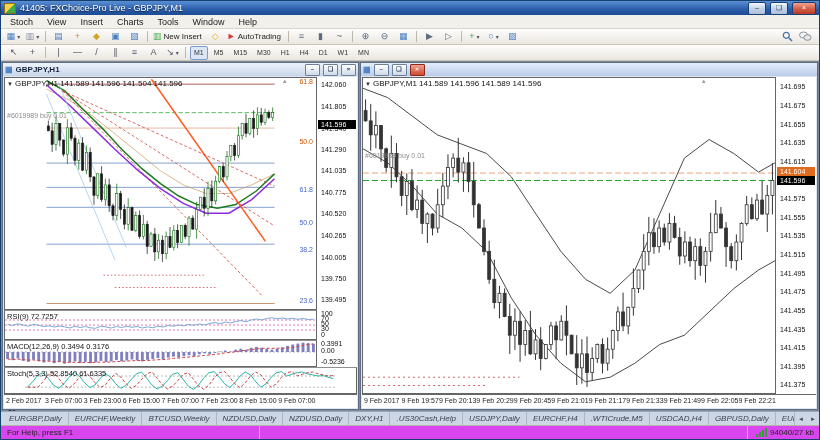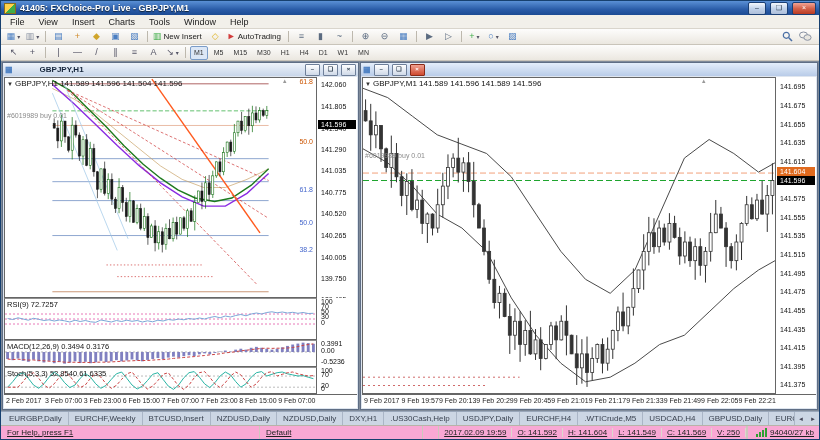--- a/index.html
+++ b/index.html
@@ -1,21 +1,21 @@
 <!DOCTYPE html>
 <html><head>
 <meta charset="utf-8">
 <style>
   html,body{margin:0;padding:0;}
   body{width:820px;height:440px;overflow:hidden;background:#6f7b8c;font-family:"Liberation Sans",sans-serif;-webkit-font-smoothing:antialiased;}
   .app{position:absolute;left:0;top:0;width:818px;height:438px;border:1px solid #17406f;display:flex;flex-direction:column;background:#eceae3;}
   
   .titlebar{height:14px;background:linear-gradient(#5a90d6,#2a5ca8 60%,#1c4b94);display:flex;align-items:center;padding:0 3px;gap:4px;flex:0 0 auto;}
   .titlebar .t-ico{width:10px;height:9px;background:linear-gradient(135deg,#ffd24a 0 50%,#3fae49 50% 100%);border:1px solid #8a6d1d;flex:0 0 auto;}
-  .titlebar .t-text{color:#fff;font-size:9px;font-weight:bold;text-shadow:0 1px 1px #123;white-space:nowrap;flex:1;}
+  .titlebar .t-text{color:#fff;font-size:9px;font-weight:normal;text-shadow:0 1px 1px #123;white-space:nowrap;flex:1;}
   .wbtn{width:16px;height:11px;border:1px solid #1a3f74;border-radius:2px;background:linear-gradient(#f4f8fd,#c2d3ea 50%,#aebfda);font-size:7px;line-height:9px;text-align:center;color:#234;}
   .wbtn.close{background:linear-gradient(#f2a394,#d4624a 50%,#b93a22);color:#fff;width:22px;}
   
   .menubar{height:13px;background:#f2f0ea;border-bottom:1px solid #d9d5cc;display:flex;align-items:center;font-size:9px;color:#222;flex:0 0 auto;padding-left:2px;}
   .menu-item{padding:0 7px;height:100%;display:flex;align-items:center;}
   
   .tb{height:15px;background:linear-gradient(#fdfdfc,#ebe7e0);border-bottom:1px solid #c9c4ba;display:flex;align-items:center;padding:0 3px;flex:0 0 auto;font-size:9px;}
   .tbtn{height:13px;min-width:15px;padding:0 1px;display:flex;align-items:center;justify-content:center;gap:2px;border:1px solid transparent;border-radius:2px;color:#444;}
   .tbtn .g{font-size:9px;line-height:13px;}
   .tbtn .lbl{font-size:8px;color:#222;padding-right:2px;white-space:nowrap;}
@@ -25,47 +25,47 @@
   .tf-btn.active{background:#dce7f6;border-color:#7a9cc8;}
   .tb-right{margin-left:auto;display:flex;align-items:center;gap:6px;padding-right:4px;}
   
   .workspace{flex:1 1 auto;background:#7f8a99;display:flex;gap:1px;padding:1px;min-height:0;}
   .chart-window{display:flex;flex-direction:column;border:1px solid #5f6e85;background:#dfe6ef;min-width:0;}
   #cw-left{width:355px;flex:0 0 auto;}
   #cw-right{flex:1 1 auto;}
   .cw-title{height:13px;display:flex;align-items:center;gap:3px;padding:0 2px;font-size:8px;font-weight:bold;color:#16263c;background:linear-gradient(#eef3fa,#c8d6ea);flex:0 0 auto;}
   #cw-right .cw-title{background:linear-gradient(#e4eefb,#b9cce8);}
   .cw-title .ci{font-size:8px;color:#4a7ec2;}
-  .cw-title .ct{flex:1;white-space:nowrap;overflow:hidden;margin-left:24px;}
+  .cw-title .ct{flex:1;white-space:nowrap;overflow:hidden;}
   .cwb{width:13px;height:10px;border:1px solid #6e7f99;border-radius:1px;background:linear-gradient(#fff,#cfd9e8);font-size:6px;line-height:8px;text-align:center;color:#234;}
   .cwb.close-active{background:linear-gradient(#f0a090,#cf4a30);color:#fff;border-color:#8a2a18;}
   .cw-body{flex:1;display:flex;flex-direction:column;margin:1px;background:#fff;min-height:0;}
   .row{display:flex;flex:0 0 auto;min-height:0;}
   .row.main{flex:1 1 auto;}
   .plot{position:relative;flex:1;border:1px solid #666;border-right-width:1px;overflow:hidden;background:#fff;min-width:0;}
   .row.ind .plot{border-top:1px solid #909090;}
   .axis{width:40px;position:relative;font-size:7px;color:#111;flex:0 0 auto;background:#fff;}
   .axis .tick{position:absolute;left:4px;white-space:nowrap;}
   .axis .badge{position:absolute;left:1px;right:1px;height:9px;line-height:9px;font-size:7px;color:#fff;padding-left:3px;}
   .plot svg{position:absolute;inset:0;width:100%;height:100%;}
   .chart-header{position:absolute;top:1px;left:2px;font-size:8px;color:#111;white-space:nowrap;z-index:3;}
   .chart-header .hm{font-size:6px;color:#333;margin-right:2px;}
   .trade-label{position:absolute;left:2px;font-size:7px;color:#8a8a8a;white-space:nowrap;z-index:3;}
   .fib-label{position:absolute;right:3px;font-size:7px;z-index:2;}
   .ind-label{position:absolute;top:1px;left:2px;font-size:7.5px;color:#111;z-index:3;white-space:nowrap;}
   .shift-marker{position:absolute;top:0;font-size:6px;color:#999;z-index:2;}
   .time-axis{height:13px;position:relative;font-size:7px;color:#222;border-top:1px solid #666;flex:0 0 auto;overflow:hidden;background:#fff;}
   .time-axis span{position:absolute;top:2px;white-space:nowrap;}
   
-  .tabrow{height:13px;background:#ccd6e4;border-top:1px solid #9aa7ba;display:flex;align-items:stretch;font-size:8px;color:#3a4250;flex:0 0 auto;overflow:hidden;position:relative;padding-left:2px;}
+  .tabrow{height:13px;background:#ccd6e4;border-top:1px solid #9aa7ba;display:flex;align-items:stretch;font-size:8px;color:#3a4250;flex:0 0 auto;overflow:hidden;position:relative;padding-left:2px;font-style:italic;}
   .tab{padding:0 6px;display:flex;align-items:center;border-right:1px solid #aab5c6;white-space:nowrap;flex:0 0 auto;}
   .tab-scroll{position:absolute;right:0;top:0;bottom:0;display:flex;background:#ccd6e4;border-left:1px solid #aab5c6;}
   .tab-scroll span{width:12px;display:flex;align-items:center;justify-content:center;font-size:6px;color:#445;}
   
-  .statusbar{height:13px;background:#f9a8d4;border-top:1px solid #b8b3a8;display:flex;align-items:flex-end;font-size:8px;color:#222;flex:0 0 auto;text-decoration:underline;}
+  .statusbar{height:13px;background:#d946ef;border-top:1px solid #b8b3a8;display:flex;align-items:flex-end;font-size:8px;color:#222;flex:0 0 auto;}
   .scell{padding:0 6px;height:100%;display:flex;align-items:center;border-right:1px solid #cdc8bd;white-space:nowrap;}
   .scell.help{width:246px;flex:0 0 auto;}
   .scell.profile{width:150px;flex:0 0 auto;}
   .spacer{flex:1;}
   .scell.cinfo{border-left:1px solid #cdc8bd;gap:0;padding:0;}
   .cinfo span{padding:0 5px;border-right:1px solid #ddd8cd;}
   .conn{display:flex;align-items:center;gap:3px;padding:0 5px 0 8px;border-left:1px solid #cdc8bd;height:100%;}
   .bars{display:flex;align-items:flex-end;gap:1px;height:9px;}
   .bars i{width:2px;background:#2ea032;display:block;}
 </style>
@@ -76,21 +76,21 @@
 
   <div class="titlebar">
     <span class="t-ico"></span>
     <span class="t-text">41405: FXChoice-Pro Live - GBPJPY,M1</span>
     <span class="wbtn">–</span>
     <span class="wbtn">❑</span>
     <span class="wbtn close">×</span>
   </div>
 
   <div class="menubar" id="menu-bar">
-      <span class="menu-item">File</span>
+      <span class="menu-item">Stoch</span>
       <span class="menu-item">View</span>
       <span class="menu-item">Insert</span>
       <span class="menu-item">Charts</span>
       <span class="menu-item">Tools</span>
       <span class="menu-item">Window</span>
       <span class="menu-item">Help</span>
     </div>
 
   <div class="tb" id="tb-main">
     <span class="tbtn">
@@ -403,21 +403,21 @@
               <span class="tick" style="top: 197.902px;">139.750</span>
               <span class="tick" style="top: 219.265px;">139.495</span>
               <span class="tick" style="top: 240.628px;">139.240</span>
               <span class="tick" style="top: 262.41px;">138.980</span>
               <span class="tick" style="top: 283.773px;">138.725</span>
               <span class="tick" style="top: 305.136px;">138.470</span>
               <span class="badge" style="background: rgb(0, 0, 0); top: 43.25px;">141.596</span>
             </div>
         </div>
         <div>
-            <div class="row ind" style="height: 42px; text-align: center;">
+            <div class="row ind" style="height: 30px; text-align: center;">
               <div class="plot">
                 <svg viewBox="0 0 311 28">
                   <line x1="0" y1="9" x2="311" y2="9" stroke="#e878b8" stroke-width="1" stroke-dasharray="2,2"></line>
                   <line x1="0" y1="14" x2="311" y2="14" stroke="#e878b8" stroke-width="1" stroke-dasharray="2,2"></line>
                   <line x1="0" y1="19" x2="311" y2="19" stroke="#e878b8" stroke-width="1" stroke-dasharray="2,2"></line>
                   <polyline points="2.6,13.5 7.8,14.5 13.0,12.8 18.1,14.0 23.3,15.2 28.5,13.3 33.7,14.3 38.9,15.5 44.1,14.8 49.2,16.0 54.4,15.0 59.6,15.8 64.8,17.0 70.0,15.2 75.2,16.5 80.3,15.5 85.5,16.8 90.7,17.3 95.9,15.0 101.1,16.0 106.3,17.0 111.4,15.5 116.6,16.5 121.8,15.2 127.0,16.3 132.2,15.5 137.4,17.0 142.5,15.8 147.7,16.8 152.9,15.2 158.1,16.0 163.3,14.5 168.5,15.2 173.6,14.0 178.8,14.8 184.0,13.5 189.2,14.3 194.4,13.0 199.6,14.0 204.7,12.5 209.9,11.5 215.1,12.8 220.3,11.0 225.5,12.0 230.7,10.5 235.8,9.5 241.0,10.8 246.2,9.0 251.4,8.0 256.6,9.0 261.8,7.5 266.9,6.8 272.1,7.8 277.3,7.0 282.5,8.0 287.7,7.3 292.9,8.3 298.0,7.5 303.2,8.5 308.4,8.3" fill="none" stroke="#7ba7d7" stroke-width="1"></polyline>
                 </svg>
                 <span class="ind-label">RSI(9) 72.7257</span>
               </div>
               <div class="axis">
@@ -495,21 +495,21 @@
                   <polyline points="2.6,18.0 7.8,18.6 13.0,18.2 18.1,18.6 23.3,19.1 28.5,19.0 33.7,19.4 38.9,19.8 44.1,20.2 49.2,20.6 54.4,20.6 59.6,21.2 64.8,21.4 70.0,21.2 75.2,21.6 80.3,21.3 85.5,21.6 90.7,21.3 95.9,21.1 101.1,21.2 106.3,20.9 111.4,20.6 116.6,20.3 121.8,20.0 127.0,19.8 132.2,19.5 137.4,19.5 142.5,19.5 147.7,19.1 152.9,18.7 158.1,18.6 163.3,18.1 168.5,17.4 173.6,17.0 178.8,16.5 184.0,16.0 189.2,15.6 194.4,15.0 199.6,14.5 204.7,13.9 209.9,13.4 215.1,12.8 220.3,11.8 225.5,11.4 230.7,10.7 235.8,9.8 241.0,9.3 246.2,8.6 251.4,8.0 256.6,7.4 261.8,7.2 266.9,7.4 272.1,7.2 277.3,7.2 282.5,7.0 287.7,6.5 292.9,5.6 298.0,4.4 303.2,3.5 308.4,2.9" fill="none" stroke="#cc4444" stroke-width="1" stroke-dasharray="3,2"></polyline>
                 </svg>
                 <span class="ind-label">MACD(12,26,9) 0.3494 0.3176</span>
               </div>
               <div class="axis">
                 <span class="tick" style="top: 0px;">0.3991</span>
                 <span class="tick" style="top: 6.98131px;">0.00</span>
                 <span class="tick" style="top: 18px;">-0.5236</span>
               </div>
             </div>
-            <div class="row ind" style="height: 27px;">
+            <div class="row ind" style="height: 27px; flex-direction: column;">
               <div class="plot">
                 <svg viewBox="0 0 311 25">
                   <line x1="0" y1="8.035714285714286" x2="311" y2="8.035714285714286" stroke="#bbbbbb" stroke-width="1" stroke-dasharray="2,2"></line>
                   <line x1="0" y1="19.196428571428573" x2="311" y2="19.196428571428573" stroke="#bbbbbb" stroke-width="1" stroke-dasharray="2,2"></line>
                   <polyline points="2.6,19.2 7.8,13.6 13.0,6.9 18.1,4.7 23.3,10.3 28.5,17.0 33.7,20.3 38.9,15.8 44.1,9.2 49.2,4.0 54.4,8.0 59.6,14.7 64.8,19.6 70.0,17.0 75.2,10.3 80.3,5.4 85.5,9.2 90.7,15.8 95.9,20.3 101.1,17.4 106.3,11.4 111.4,5.8 116.6,4.0 121.8,10.3 127.0,17.0 132.2,21.0 137.4,18.1 142.5,12.5 147.7,6.3 152.9,4.7 158.1,11.4 163.3,18.1 168.5,21.4 173.6,17.0 178.8,9.8 184.0,4.7 189.2,3.6 194.4,9.2 199.6,15.8 204.7,19.6 209.9,14.7 215.1,8.0 220.3,4.0 225.5,6.9 230.7,13.6 235.8,19.2 241.0,15.8 246.2,9.2 251.4,4.7 256.6,3.6 261.8,8.0 266.9,6.3 272.1,4.7 277.3,4.0 282.5,5.8 287.7,6.9 292.9,8.0 298.0,7.6 303.2,9.2 308.4,10.7" fill="none" stroke="#2ab5a5" stroke-width="1"></polyline>
                   <polyline points="2.6,19.2 7.8,19.2 13.0,19.2 18.1,13.6 23.3,6.9 28.5,4.7 33.7,10.3 38.9,17.0 44.1,20.3 49.2,15.8 54.4,9.2 59.6,4.0 64.8,8.0 70.0,14.7 75.2,19.6 80.3,17.0 85.5,10.3 90.7,5.4 95.9,9.2 101.1,15.8 106.3,20.3 111.4,17.4 116.6,11.4 121.8,5.8 127.0,4.0 132.2,10.3 137.4,17.0 142.5,21.0 147.7,18.1 152.9,12.5 158.1,6.3 163.3,4.7 168.5,11.4 173.6,18.1 178.8,21.4 184.0,17.0 189.2,9.8 194.4,4.7 199.6,3.6 204.7,9.2 209.9,15.8 215.1,19.6 220.3,14.7 225.5,8.0 230.7,4.0 235.8,6.9 241.0,13.6 246.2,19.2 251.4,15.8 256.6,9.2 261.8,4.7 266.9,3.6 272.1,8.0 277.3,6.3 282.5,4.7 287.7,4.0 292.9,5.8 298.0,6.9 303.2,8.0 308.4,7.6" fill="none" stroke="#cc4444" stroke-width="1" stroke-dasharray="3,2"></polyline>
                 </svg>
                 <span class="ind-label">Stoch(5,3,3) 52.8540 61.6335</span>
               </div>
               <div class="axis">
@@ -757,49 +757,40 @@
           <div style="width:40px;border-top:1px solid #666;background:#fff"></div>
         </div>
       </div>
     </div>
 
   </div>
 
   <div class="tabrow" id="tabrow">
     <span class="tab">EURGBP,Daily</span>
       <span class="tab">EURCHF,Weekly</span>
-      <span class="tab">BTCUSD,Insert</span>
+      <span class="tab">BTCUSD,Weekly</span>
       <span class="tab">NZDUSD,Daily</span>
       <span class="tab">NZDUSD,Daily</span>
       <span class="tab">DXY,H1</span>
       <span class="tab">.US30Cash,Help</span>
       <span class="tab">USDJPY,Daily</span>
       <span class="tab">EURCHF,H4</span>
       <span class="tab">.WTICrude,M5</span>
       <span class="tab">USDCAD,H4</span>
       <span class="tab">GBPUSD,Daily</span>
       <span class="tab">EURCAD,Weekly</span>
       <div class="tab-scroll">
       <span>◄</span>
       <span>►</span>
     </div>
   </div>
 
   <div class="statusbar">
     <div class="scell help">For Help, press F1</div>
-    <div class="scell profile">Default</div>
     <div class="spacer"></div>
-    <div class="scell cinfo" id="cinfo">
-        <span>2017.02.09 19:59</span>
-        <span>O: 141.592</span>
-        <span>H: 141.604</span>
-        <span>L: 141.549</span>
-        <span>C: 141.569</span>
-        <span>V: 250</span>
-      </div>
     <div class="conn">
       <span class="bars">
           <i style="height:3px"></i>
           <i style="height:5px"></i>
           <i style="height:7px"></i>
           <i style="height:9px"></i>
         </span>
       <span>94040/27 kb</span>
     </div>
   </div>

